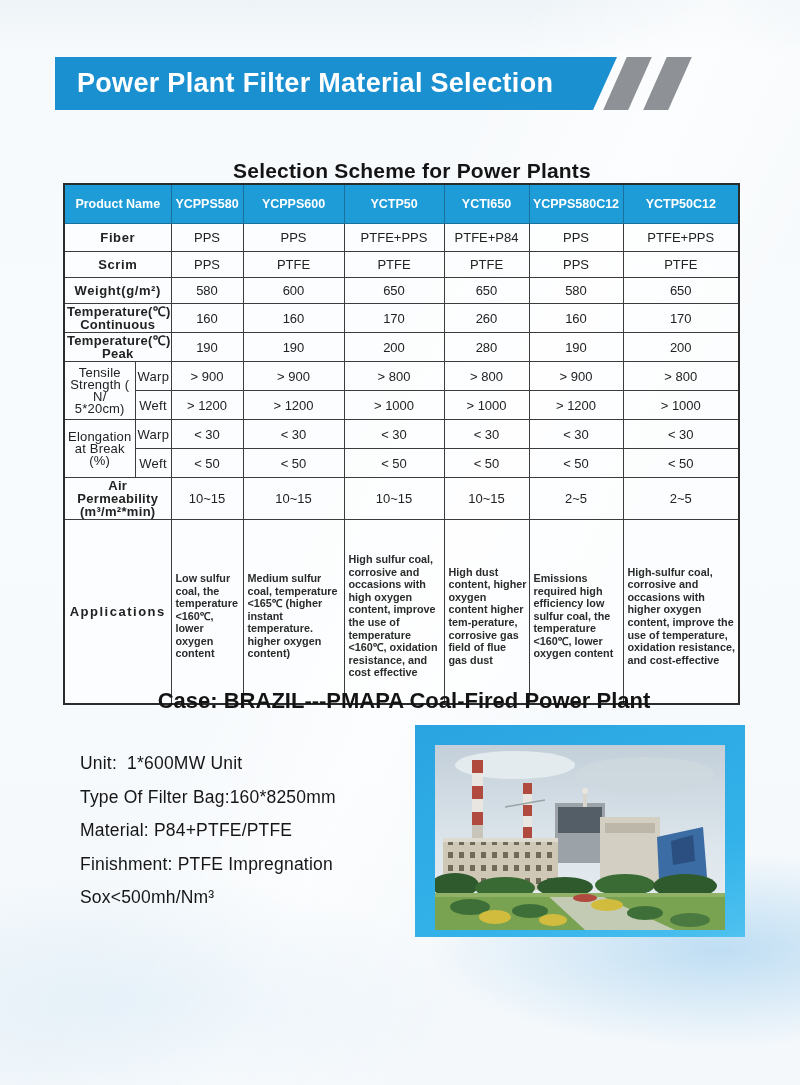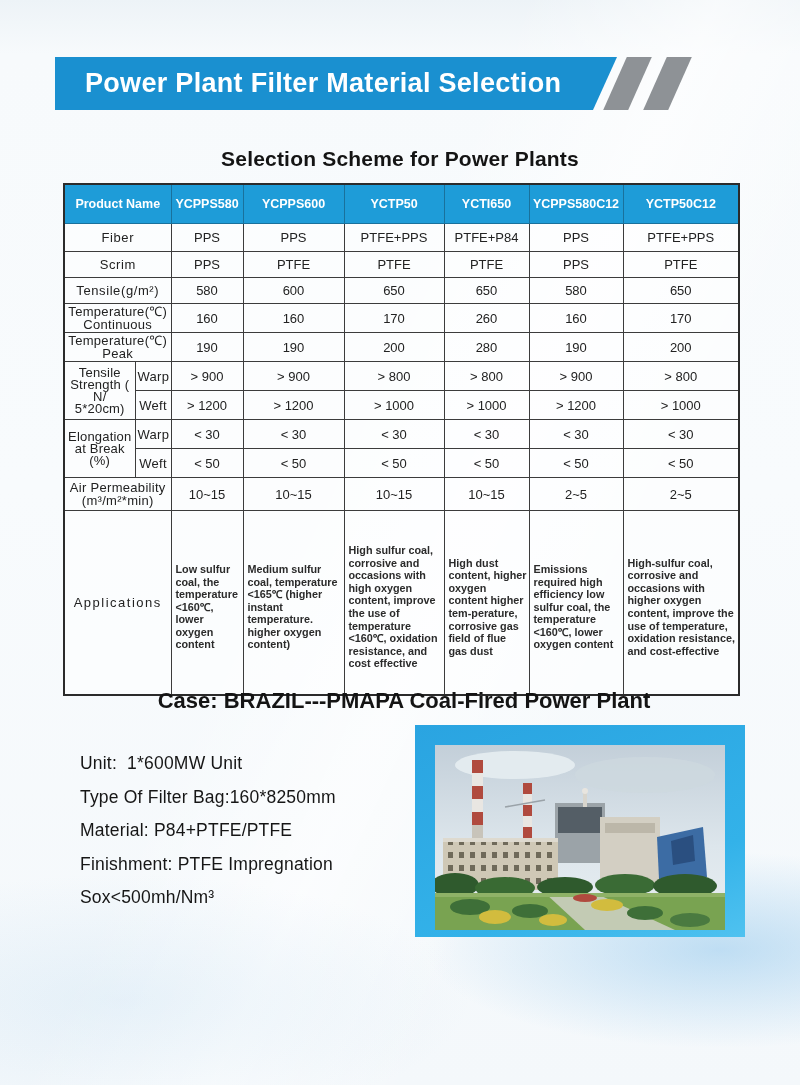--- a/index.html
+++ b/index.html
@@ -11,50 +11,50 @@
   .bg-sheen{
     position:absolute;left:0;top:0;width:100%;height:100%;pointer-events:none;
     background:
       radial-gradient(ellipse 420px 140px at 720px 950px, rgba(146,199,236,0.55), rgba(146,199,236,0) 70%),
       radial-gradient(ellipse 500px 180px at 120px 1000px, rgba(180,214,238,0.25), rgba(180,214,238,0) 70%),
       linear-gradient(115deg, rgba(255,255,255,0) 40%, rgba(255,255,255,0.6) 55%, rgba(255,255,255,0) 70%);
   }
   
   .banner-row{position:absolute;left:55px;top:57px;height:53px;display:flex;align-items:stretch;}
   .banner{
-    width:562px;box-sizing:border-box;padding-left:30px;display:flex;align-items:center;
+    width:562px;box-sizing:border-box;padding-left:22px;display:flex;align-items:center;
     background:var(--banner-blue,#1a90d0);
     clip-path:polygon(0 0,100% 0,calc(100% - 24px) 100%,0 100%);
   }
   .banner .t{color:#ffffff;font-size:27px;font-weight:bold;letter-spacing:0.3px;white-space:nowrap;}
   .stripe{width:25px;background:var(--stripe-gray,#8e9296);transform:skewX(-24deg);}
   .stripe.s1{margin-left:-2px;}
   .stripe.s2{margin-left:15px;}
   
   .section-title{
-    position:absolute;left:64px;top:147px;width:672px;margin:0;text-align:center;
+    position:absolute;left:64px;top:147px;width:672px;margin:12px;text-align:center;
     font-size:21px;font-weight:bold;color:#141414;letter-spacing:0.2px;
   }
   .case-title{
     position:absolute;left:0;top:684px;width:800px;margin:4px;text-align:center;
     font-size:22px;font-weight:bold;color:#141414;
   }
   
   table.sel{
     position:absolute;left:63px;top:183px;width:675px;
     border-collapse:collapse;table-layout:fixed;
     border:2px solid #2b2b2b;background:rgba(255,255,255,0.55);
   }
   table.sel th,table.sel td{border:1px solid #3c3c3c;padding:1px 2px;text-align:center;vertical-align:middle;}
   table.sel thead th{
     background:var(--table-header-blue,#1e9cd8);color:#ffffff;
     font-size:12.5px;font-weight:bold;height:36px;border-color:#19719c;
   }
   table.sel td{font-size:13px;color:#222222;}
-  td.lbl{font-size:12.5px;letter-spacing:0.6px;color:#2a2a2a;}
+  td.lbl{font-size:12.5px;letter-spacing:0.6px;color:#2a2a2a;font-weight:bold;}
   td.lbl .l1,td.lbl .l2{display:block;line-height:13px;letter-spacing:0.3px;}
   td.lbl-small{font-size:11px;line-height:12px;letter-spacing:0.2px;padding:1px 1px;}
   td.sub{font-size:13px;letter-spacing:0.3px;}
   tr.h26 td{height:25px;} tr.h24 td{height:23px;} tr.h27 td{height:26px;} tr.h31 td{height:30px;}
   tr.apps td{height:168px;}
   tr.apps td.app{
     font-size:10.8px;line-height:12.6px;text-align:left;vertical-align:middle;
     padding:12px 2px 3px 4px;color:#2b2b2b;letter-spacing:0;font-weight:bold;
   }
   tr.apps td.lbl{letter-spacing:1.5px;font-size:13px;margin-left:48px;}
@@ -120,21 +120,21 @@
       <tr class="h24">
         <td colspan="2" class="lbl">Scrim</td>
         <td>PPS</td>
         <td>PTFE</td>
         <td>PTFE</td>
         <td>PTFE</td>
         <td>PPS</td>
         <td>PTFE</td>
       </tr>
       <tr class="h24">
-        <td colspan="2" class="lbl">Tensile(g/m²)</td>
+        <td colspan="2" class="lbl">Weight(g/m²)</td>
         <td>580</td>
         <td>600</td>
         <td>650</td>
         <td>650</td>
         <td>580</td>
         <td>650</td>
       </tr>
       <tr class="h26">
         <td colspan="2" class="lbl">
           <span class="l1">Temperature(℃)</span>

